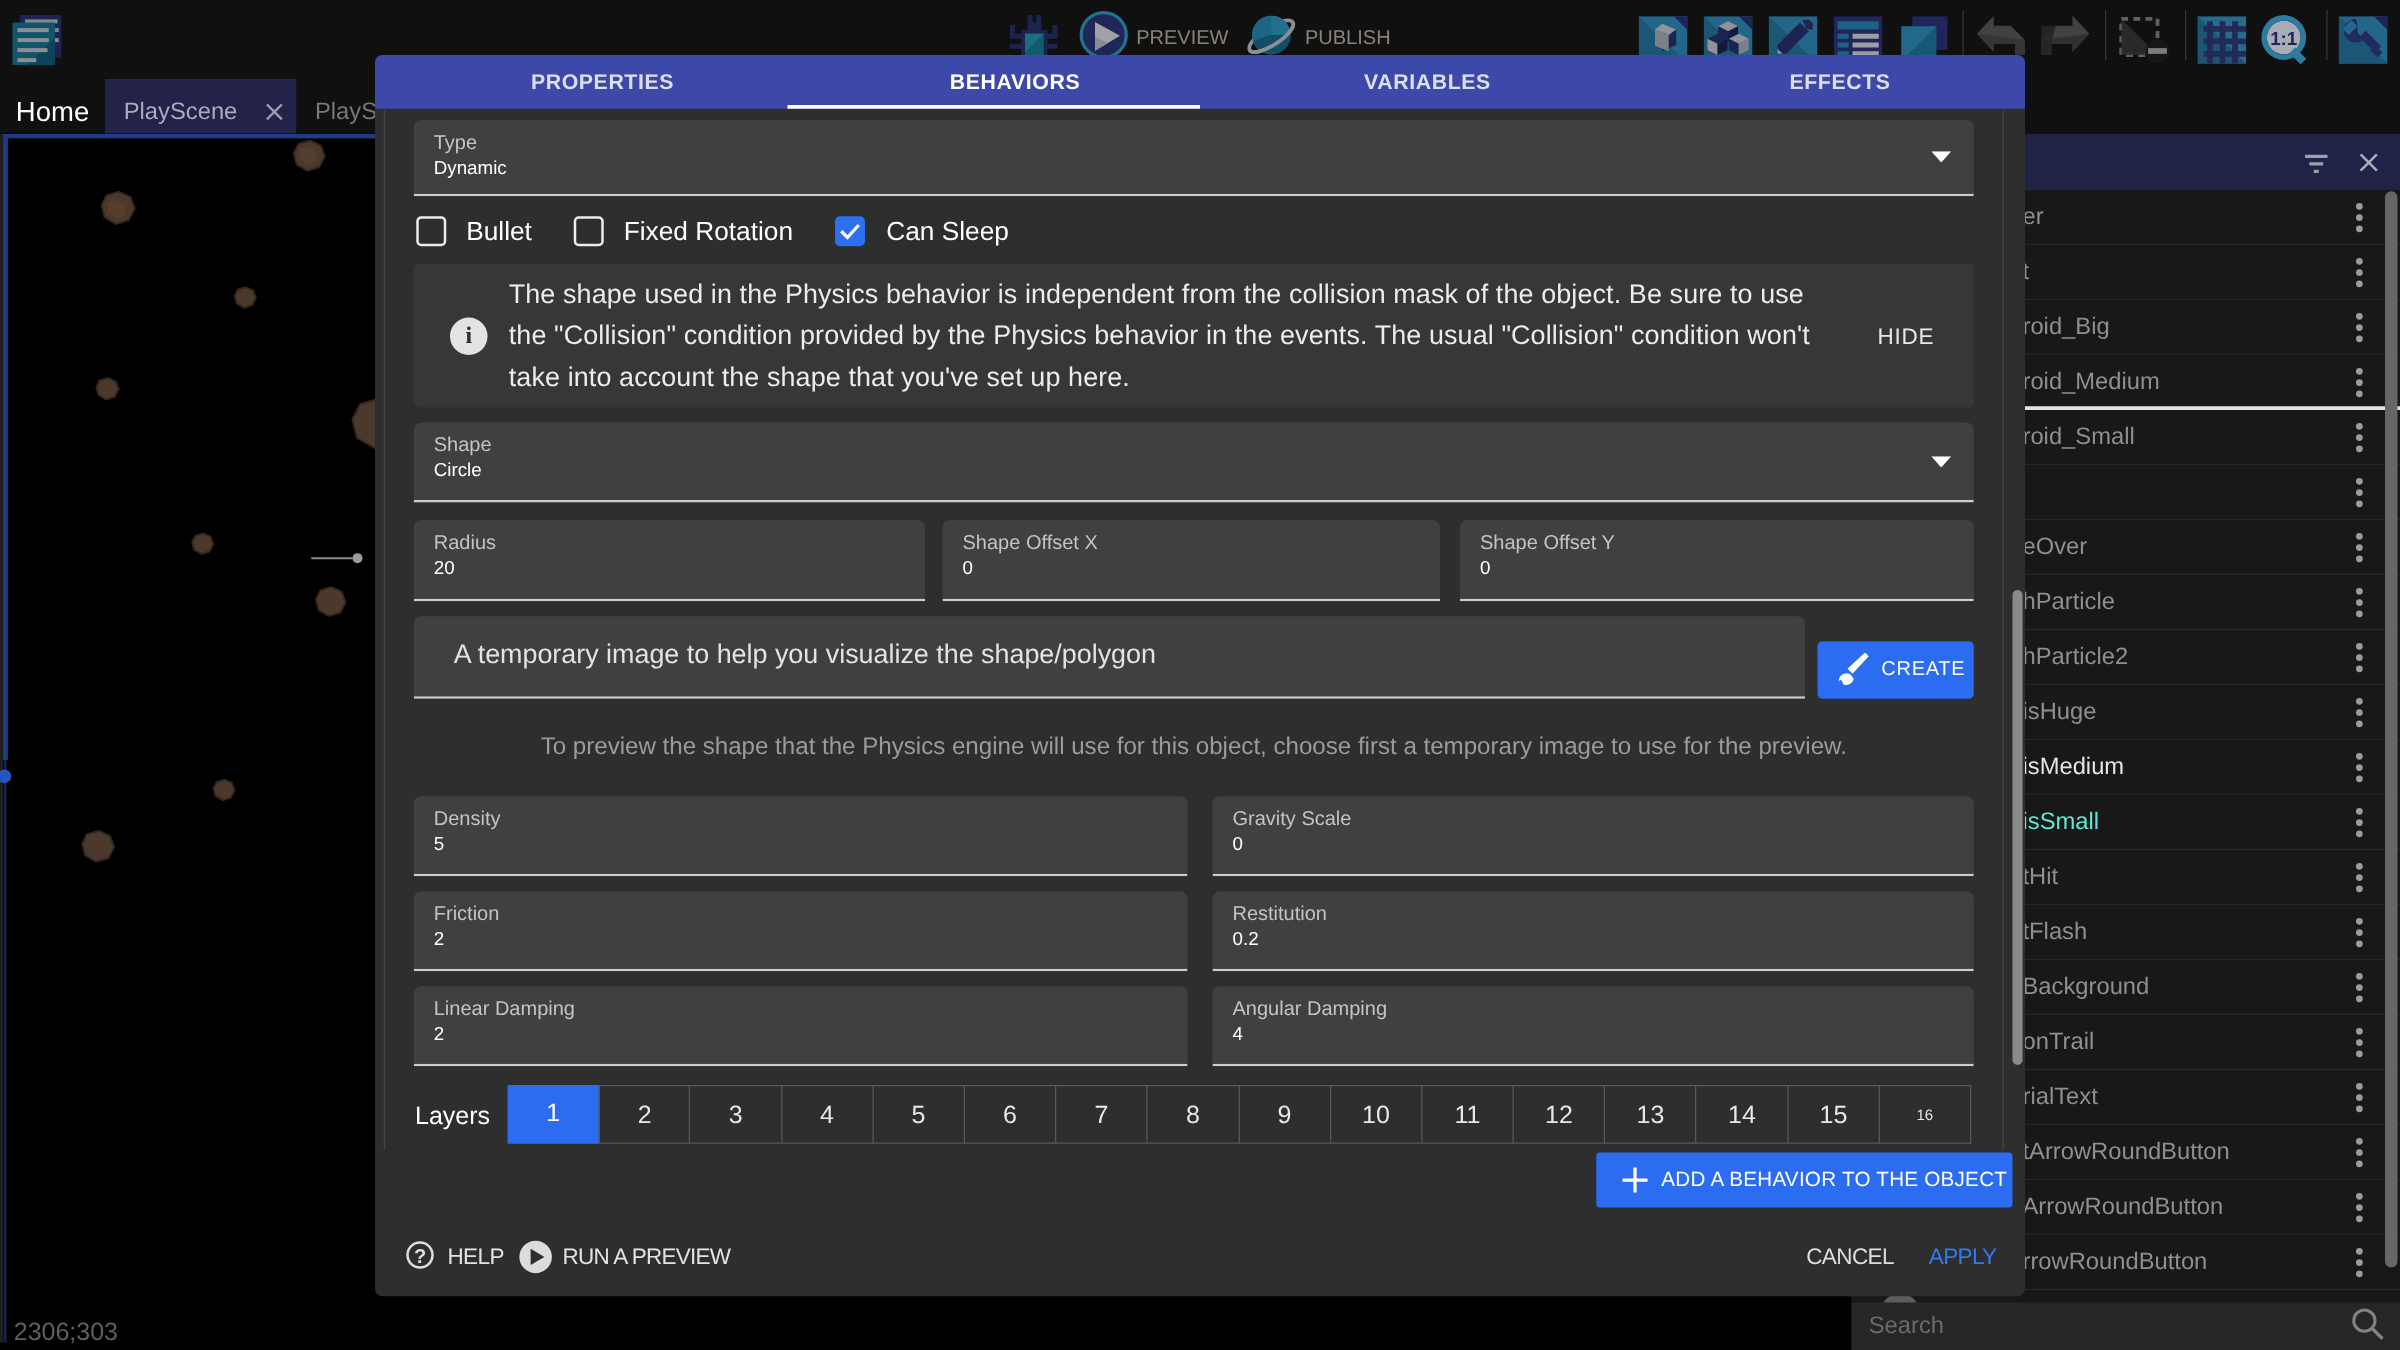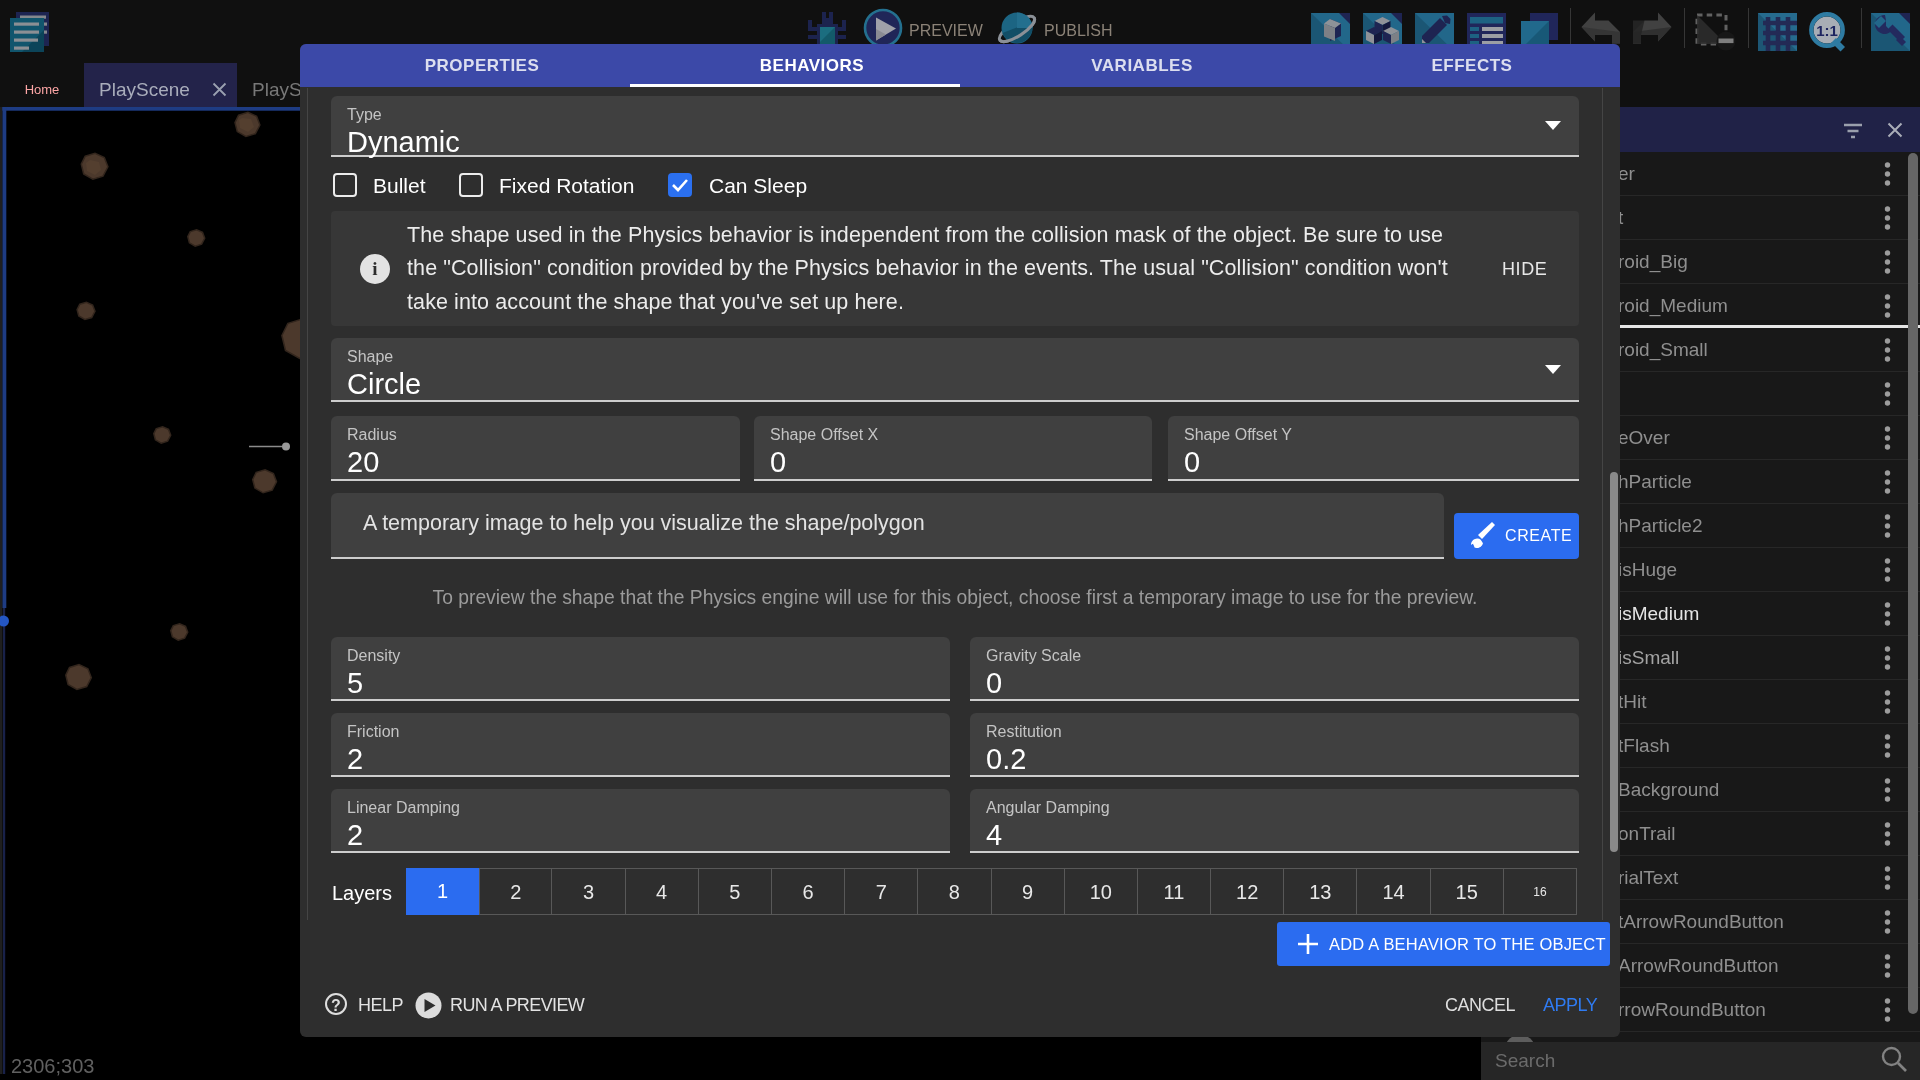--- a/index.html
+++ b/index.html
@@ -3,21 +3,21 @@
 <meta charset="utf-8">
 <style>
   * { margin:0; padding:0; box-sizing:border-box; }
   html,body { width:1920px; height:1080px; background:#000; overflow:hidden; }
   body { font-family:"Liberation Sans", sans-serif; }
   #root { position:relative; width:1920px; height:1080px; background:#000; overflow:hidden; }
   .abs { position:absolute; }
   .tabh { top:0; height:40px; line-height:44px; text-align:center; font-size:17px; font-weight:bold; letter-spacing:0.5px;padding-left:34px; }
   .fld { position:absolute; background:#404040; border-radius:6px 6px 0 0; border-bottom:2px solid #cdcdcd; }
   .fld .lab { position:absolute; left:16px; top:10px; font-size:16px; color:#c4c4c4; }
-  .fld .val { position:absolute; left:16px; top:30px; font-size:29px; color:#fff; }
+  .fld .val { position:absolute; left:16px; top:30px; font-size:15px; color:#fff; }
   .cb { width:24px; height:24px; border:2.5px solid #ececec; border-radius:4px; }
   .cbc { width:24px; height:24px; background:#2b70f0; border-radius:4px; }
   .cblab { height:24px; line-height:26px; font-size:21px; color:#fff; }
 </style>
 </head>
 <body>
 <div id="root">
 
   <div class="abs" id="toolbar" style="left:0;top:0;width:1920px;height:63px;background:#101010;">
 
@@ -172,21 +172,21 @@
       <g fill="#232a5e">
         <path d="M21.5 11.5 L34 24 L29 29 L16.5 16.5 Z"></path>
         <path d="M14 2 A 9.5 9.5 0 1 0 20 18.5 L15 13 L15 7.5 Z"></path>
       </g>
       <path d="M3 10 L10 3 L15 8 L8 15 Z" fill="#22678a"></path>
       <path d="M29 23 L35 29 L31 33 L25 27 Z" fill="#232a5e"></path>
     </svg>
   </div>
 
   <div class="abs" id="tabbar" style="left:0;top:63px;width:1920px;height:44px;background:#101010;">
-    <div class="abs" style="left:0;top:0;width:84px;height:44px;color:#fca5a5;font-size:13px;line-height:53px;text-align:center;">Home</div>
+    <div class="abs" style="left:0;top:0;width:84px;height:44px;color:#ffffff;font-size:22px;line-height:53px;text-align:center;">Home</div>
     <div class="abs" style="left:84px;top:0;width:153px;height:44px;background:#23234a;">
       <span class="abs" style="left:15px;top:0;line-height:53px;font-size:19px;color:#a9adbb;">PlayScene</span>
       <svg class="abs" style="left:128px;top:19px;" width="15" height="15" viewBox="0 0 15 15">
           <path d="M1.5 1.5 L13.5 13.5 M13.5 1.5 L1.5 13.5" stroke="#9aa0b0" stroke-width="1.8" fill="none"></path>
         </svg>
     </div>
     <div class="abs" style="left:252px;top:0;color:#787878;font-size:19px;line-height:53px;">PlayScene</div>
   </div>
 
   <div class="abs" id="scene" style="left:0;top:107px;width:1481px;height:973px;background:#000;overflow:hidden;">
@@ -335,21 +335,21 @@
           <div class="abs" style="left:137px;top:0;line-height:43px;font-size:19px;color:#e5e5e5;white-space:nowrap;">isMedium</div>
           <svg class="abs" style="left:399px;top:7px;" width="15" height="30" viewBox="0 0 15 30">
             <g fill="#9c9c9c">
               <circle cx="7.5" cy="6" r="2.7"></circle>
               <circle cx="7.5" cy="15" r="2.7"></circle>
               <circle cx="7.5" cy="24" r="2.7"></circle>
             </g>
           </svg>
         </div>
         <div class="abs" style="left:0;top:529px;width:439px;height:44px;border-bottom:1px solid #272727;">
-          <div class="abs" style="left:137px;top:0;line-height:43px;font-size:19px;color:#a3a3a3;white-space:nowrap;">isSmall</div>
+          <div class="abs" style="left:137px;top:0;line-height:43px;font-size:19px;color:#5eead4;white-space:nowrap;">isSmall</div>
           <svg class="abs" style="left:399px;top:7px;" width="15" height="30" viewBox="0 0 15 30">
             <g fill="#9c9c9c">
               <circle cx="7.5" cy="6" r="2.7"></circle>
               <circle cx="7.5" cy="15" r="2.7"></circle>
               <circle cx="7.5" cy="24" r="2.7"></circle>
             </g>
           </svg>
         </div>
         <div class="abs" style="left:0;top:573px;width:439px;height:44px;border-bottom:1px solid #272727;">
           <div class="abs" style="left:137px;top:0;line-height:43px;font-size:19px;color:#8f8f8f;white-space:nowrap;">tHit</div>

